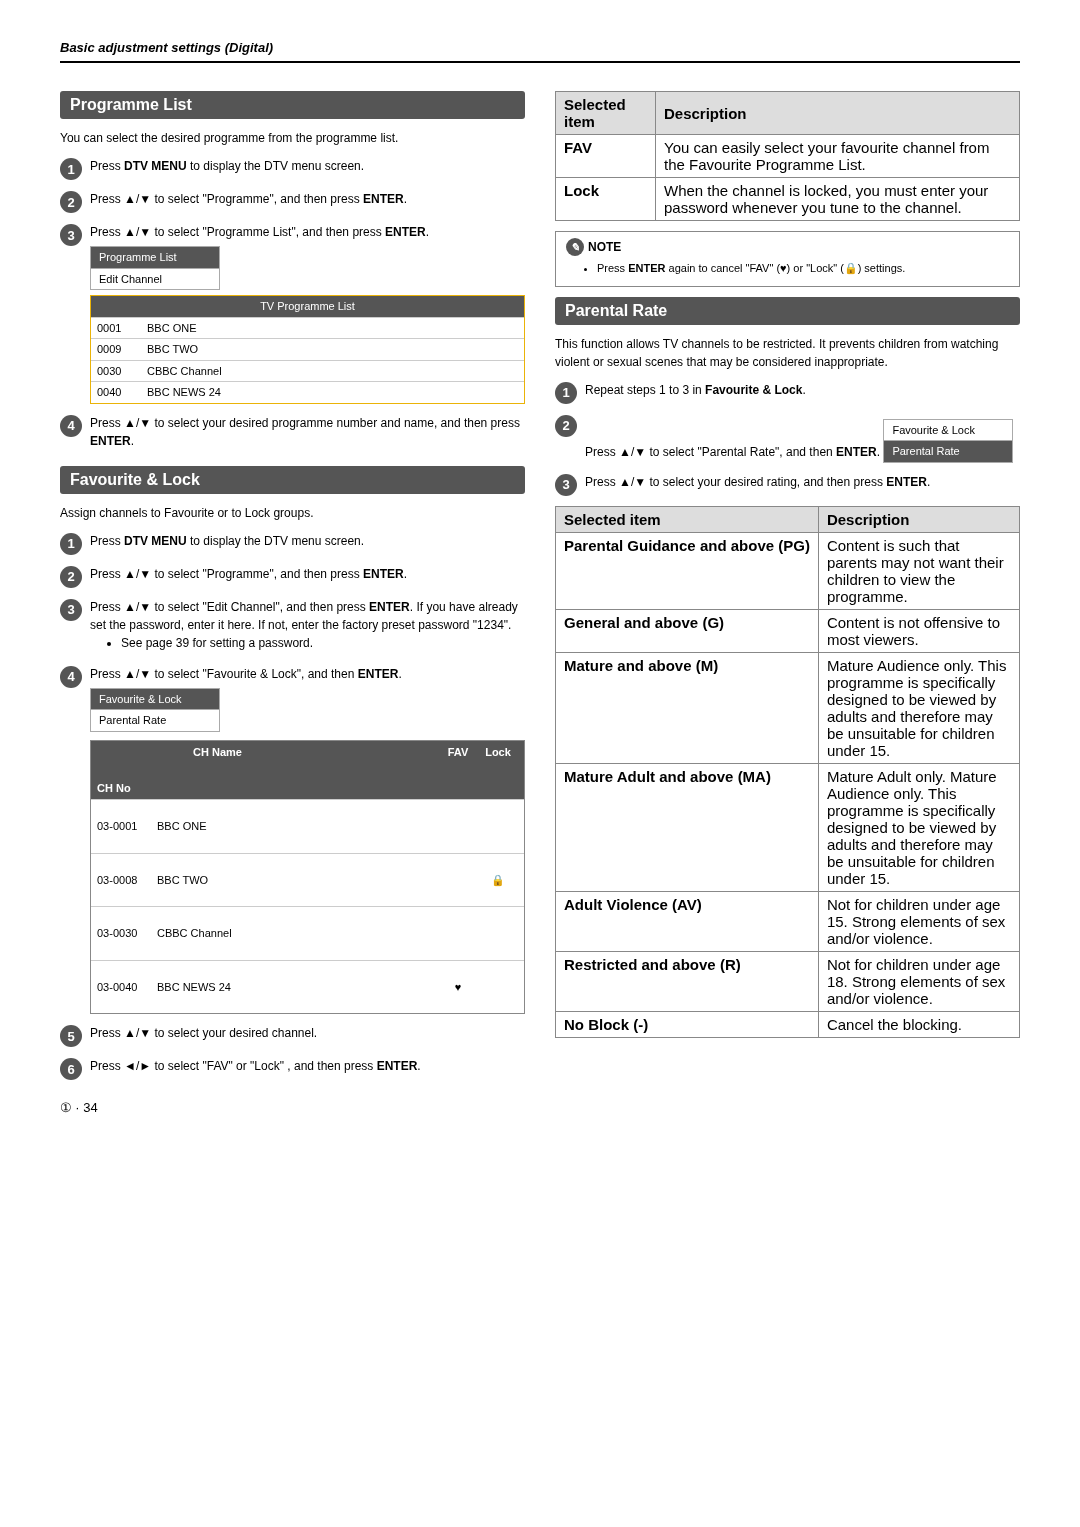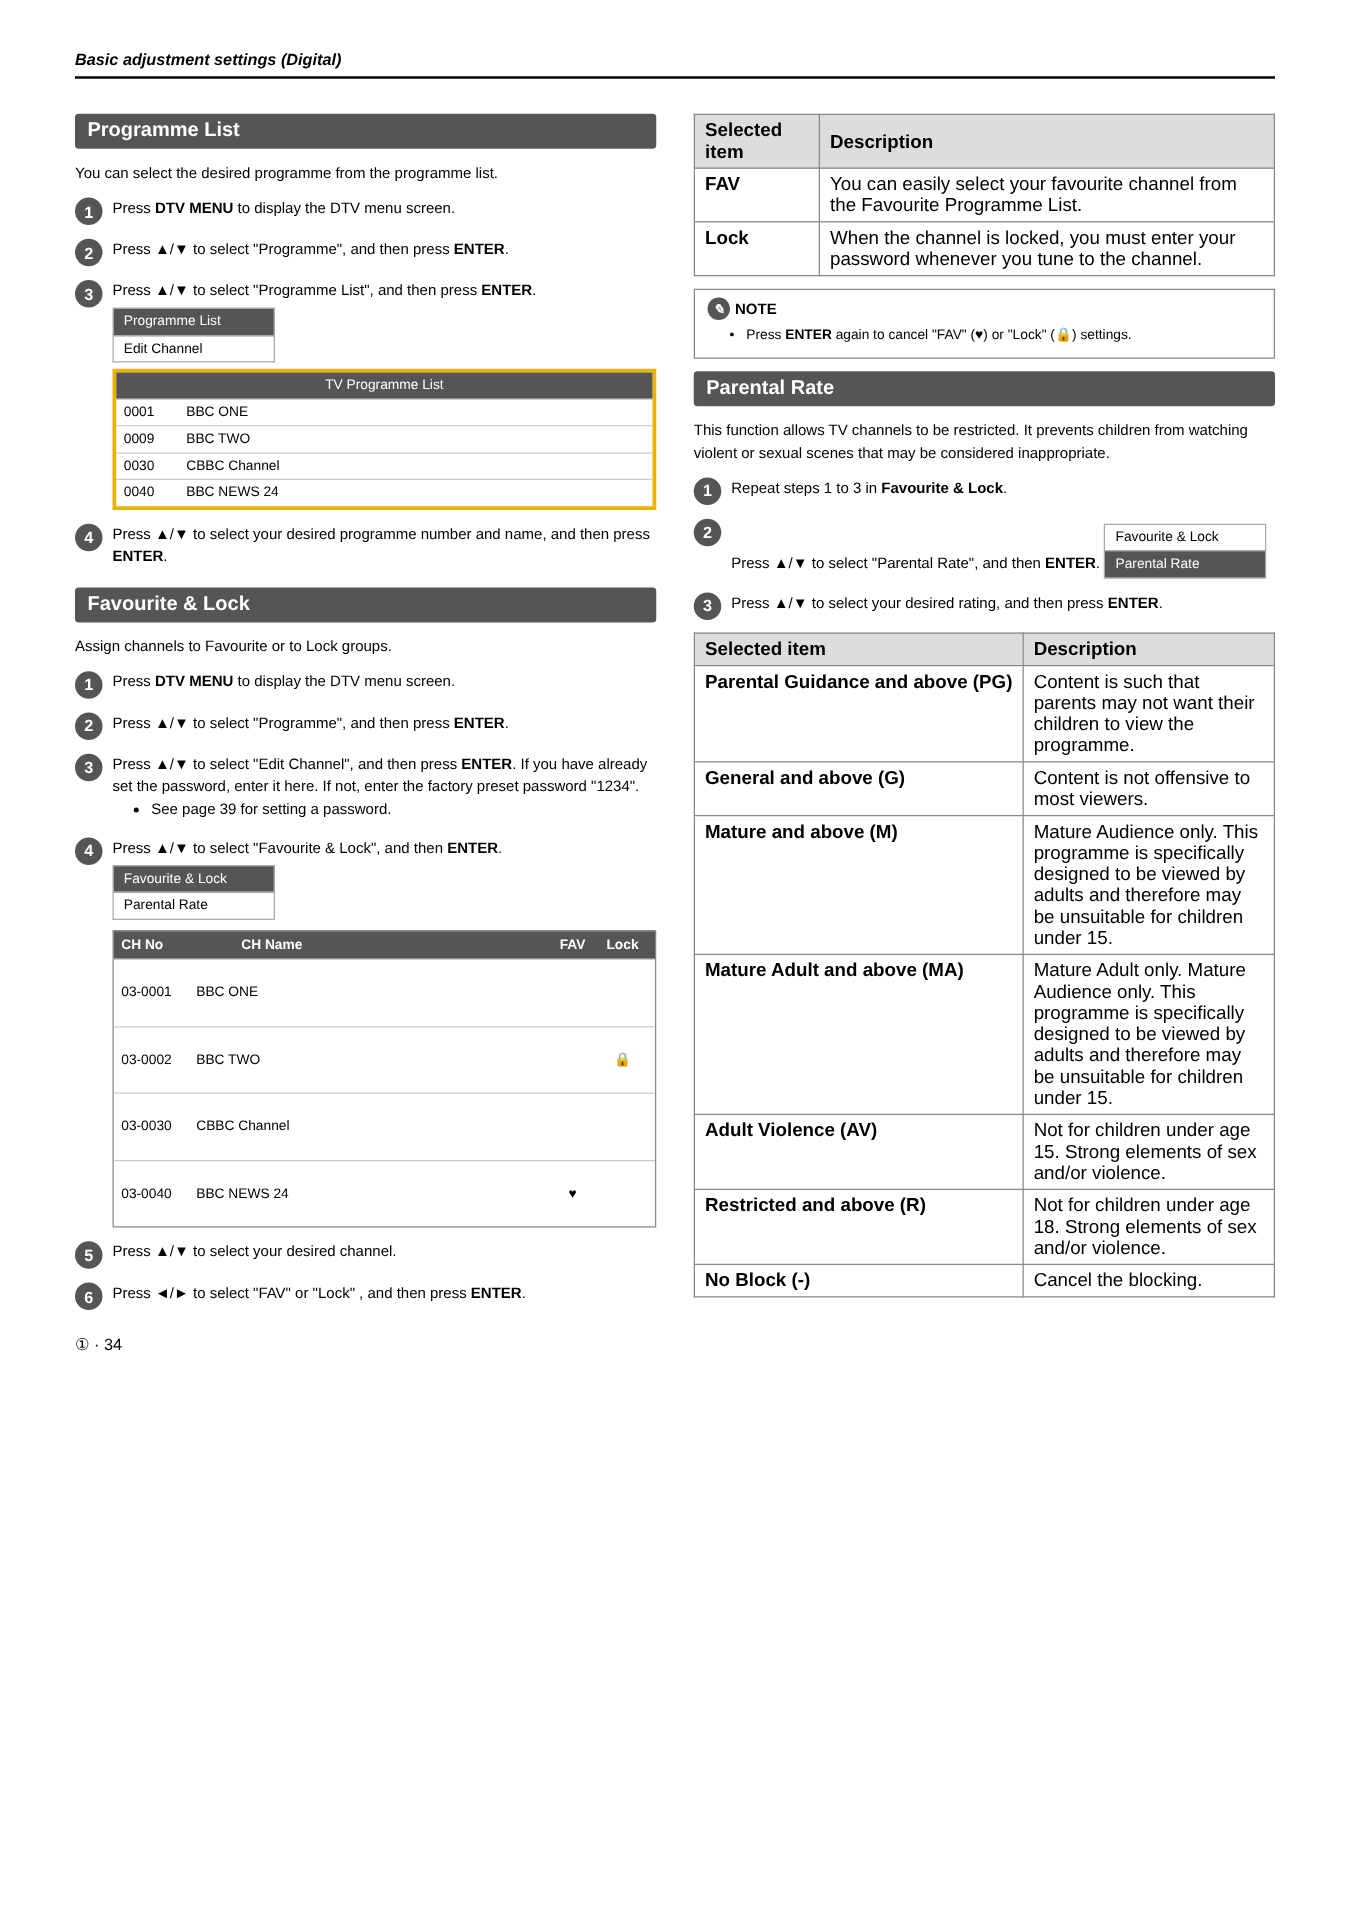--- a/index.html
+++ b/index.html
@@ -102,21 +102,21 @@
       border-bottom: none;
     }
 
     .menu-box .menu-item.active {
       background: #555;
       color: #fff;
     }
 
     
     .tv-list {
-      border: 3px solid #eab308;
+      border: 1px solid #eab308;
       margin-top: 5px;
       font-size: 11px;
       width: 100%;
     }
 
     .tv-list .tv-list-header {
       background: #555;
       color: #fff;
       text-align: center;
       padding: 2px;
@@ -145,21 +145,21 @@
     }
 
     .ch-table .ch-table-header {
       background: #555;
       color: #fff;
       display: flex;
       padding: 3px 6px;
       font-weight: bold;
     }
 
-    .ch-table-header .col-chno { width: 60px; }
+    .ch-table-header .col-chno { width: 60px; margin-top: 36px; }
     .ch-table-header .col-chname { flex: 1; margin-left: 36px; }
     .ch-table-header .col-fav { width: 40px; text-align: center; }
     .ch-table-header .col-lock { width: 40px; text-align: center; }
 
     .ch-table-row {
       display: flex;
       padding: 18px 6px;
       border-top: 1px solid #ccc;
       align-items: center;
     }
@@ -355,21 +355,21 @@
             <span class="col-fav">FAV</span>
             <span class="col-lock">Lock</span>
           </div>
           <div class="ch-table-row">
             <span class="col-chno">03-0001</span>
             <span class="col-chname">BBC ONE</span>
             <span class="col-fav"></span>
             <span class="col-lock"></span>
           </div>
           <div class="ch-table-row">
-            <span class="col-chno">03-0002</span>
+            <span class="col-chno">03-0008</span>
             <span class="col-chname">BBC TWO</span>
             <span class="col-fav"></span>
             <span class="col-lock">🔒</span>
           </div>
           <div class="ch-table-row">
             <span class="col-chno">03-0030</span>
             <span class="col-chname">CBBC Channel</span>
             <span class="col-fav"></span>
             <span class="col-lock"></span>
           </div>

